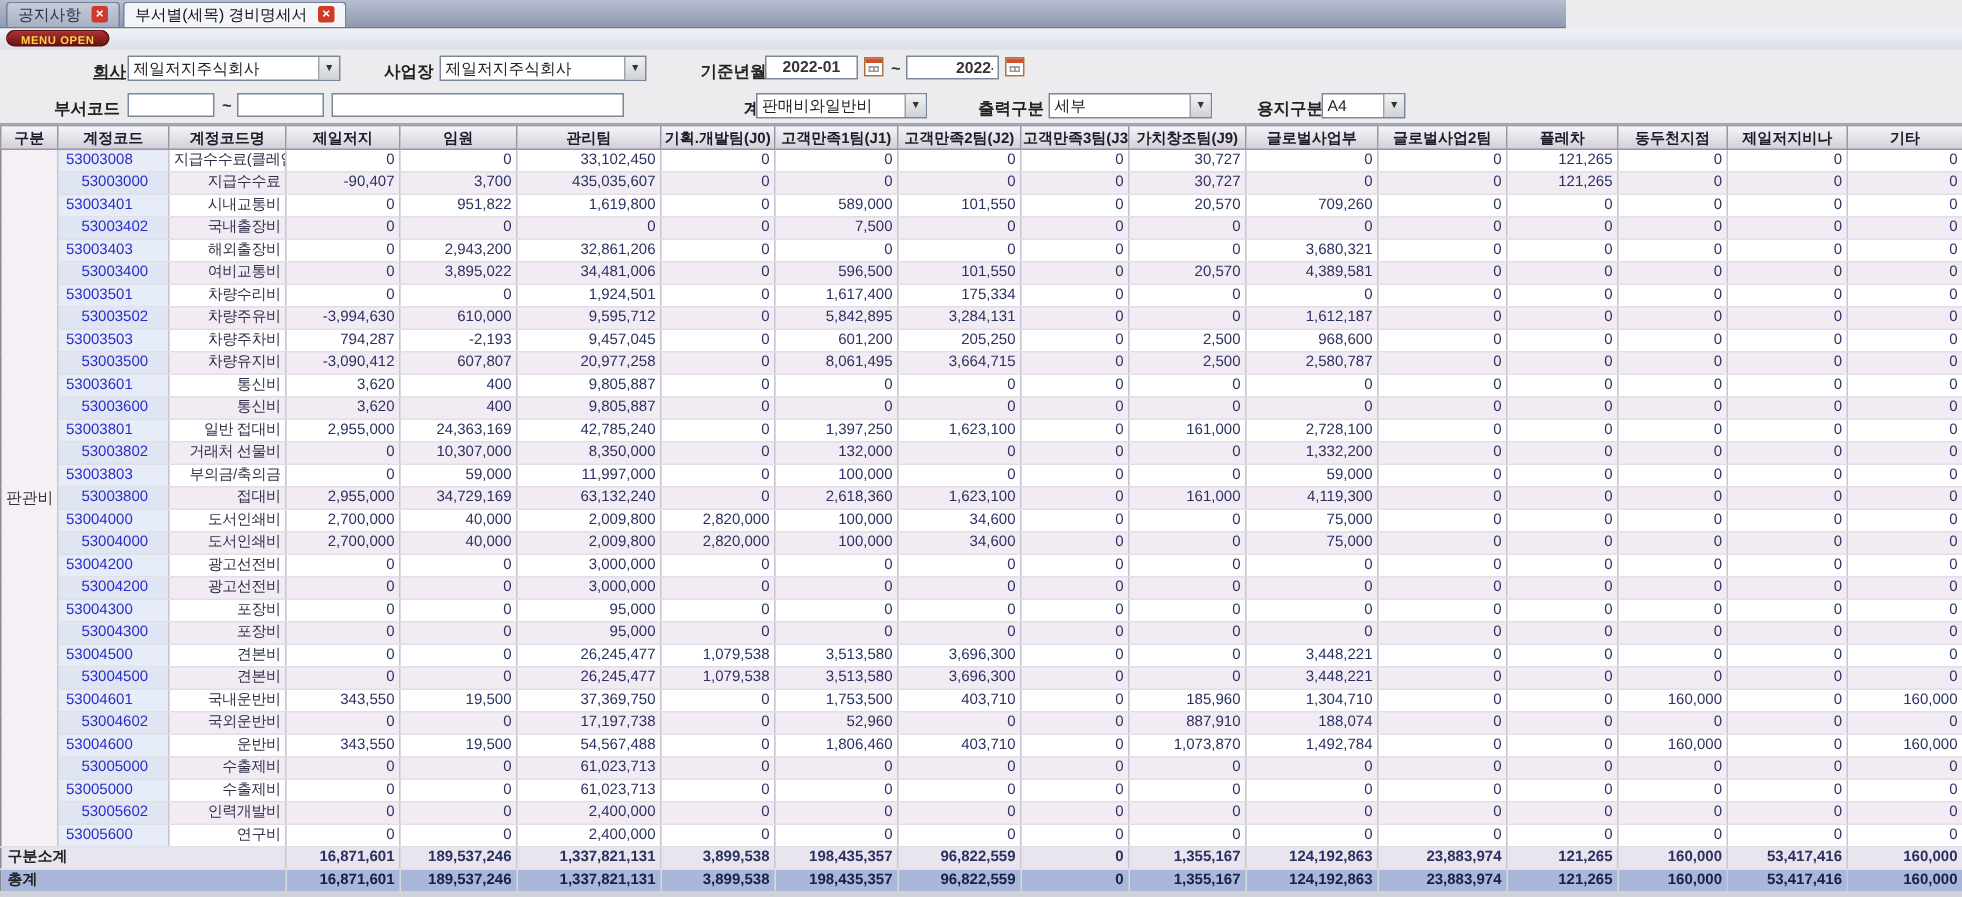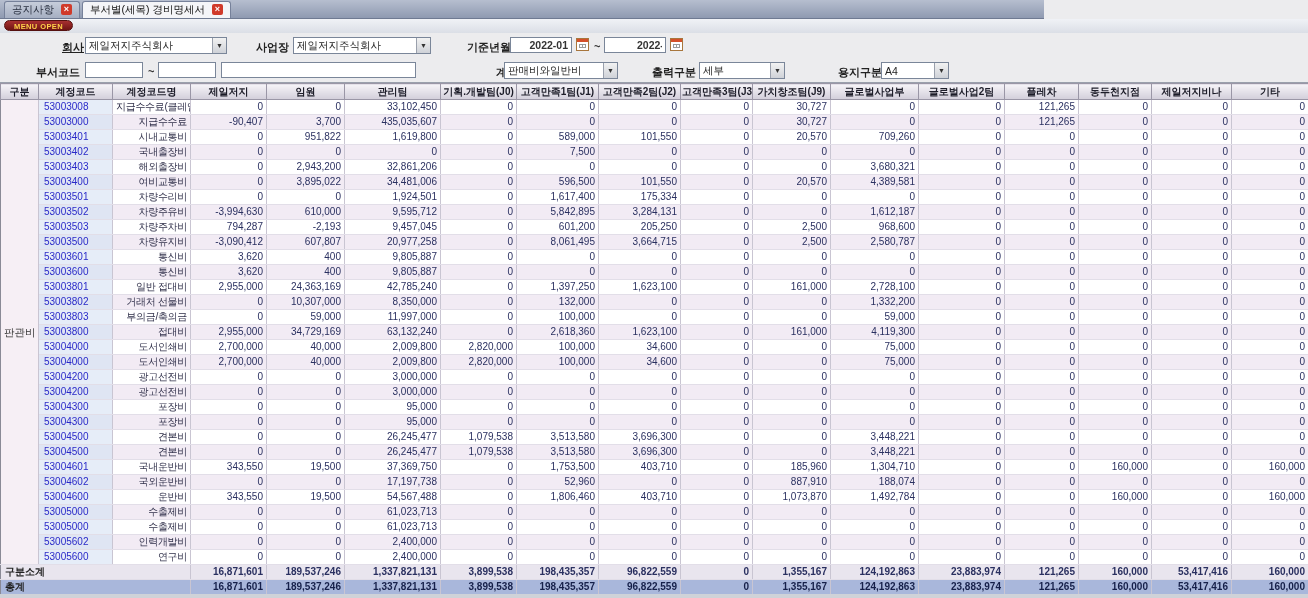--- a/index.html
+++ b/index.html
@@ -25,21 +25,21 @@
   .menu-open { position:absolute; left:4px; top:1px; height:11px; line-height:11px;
                padding:0 9px; background:linear-gradient(#a83030,#6e1414); border:1px solid #55100f;
                border-radius:6px; color:#ffd24a; font-size:7.5px; font-weight:bold; letter-spacing:.4px; }
 
   
   .filters { position:absolute; top:33px; left:0; width:1308px; height:50px;
              background:#ececee; border-bottom:1px solid #9aa0ac; }
   .flabel { position:absolute; font-size:11px; font-weight:bold; color:#222; white-space:nowrap; }
   .txt { position:absolute; height:16px; border:1px solid #7a8699; background:#fff;
          font-size:10.5px; font-weight:bold; color:#333; padding:0 3px;
-         font-family:"Liberation Sans",sans-serif; text-align:right; }
+         font-family:"Liberation Sans",sans-serif; text-align:center; }
   .txt.left { text-align:left; }
   .dd { position:absolute; height:17px; background:#fff; border:1px solid #7a8699;
         display:flex; align-items:center; }
   .dd-text { flex:1; font-size:10.5px; color:#222; padding:0 3px; overflow:hidden; white-space:nowrap; }
   .dd-arrow { width:14px; height:15px; background:linear-gradient(#f2f2f2,#cfd2d8);
               border-left:1px solid #9aa0ac; font-size:7px; color:#333;
               display:flex; align-items:center; justify-content:center; }
   .tilde { position:absolute; font-size:11px; font-weight:bold; color:#333; }
   .cal { position:absolute; width:13px; height:13px; background:#fff; border:1px solid #a8763d; }
   .cal::before { content:""; position:absolute; top:0; left:0; right:0; height:3px; background:#d4502a; }
@@ -53,21 +53,21 @@
           border-collapse:collapse; table-layout:fixed; font-size:10px;
           border:1px solid #8a8a96; }
   .grid th { height:16px; background:linear-gradient(#f6f4f8,#d2ceda);
              border:1px solid #9a96a6; font-weight:bold; color:#1c1c28;
              padding:0 1px; overflow:hidden; white-space:nowrap; font-size:10px; }
   .grid td { height:14px; line-height:14px; border-right:1px solid #c9c5d2;
              border-bottom:1px solid #e2dee8; padding:0 3px; overflow:hidden;
              white-space:nowrap; background:#fff; }
   tr.alt td { background:#f2ebf4; }
   td.code { color:#2a2ac8; background:#e6edf8 !important; padding-left:5px; }
-  tr.alt td.code { background:#dfe5f3 !important; }
+  tr.alt td.code { background:#dfe5f3 !important;text-align:center; }
   td.name { text-align:right; color:#30304a; letter-spacing:-0.3px; }
   td.num  { text-align:right; color:#2a3060; }
   td.group-cell { background:#f6eff5 !important; text-align:center; vertical-align:middle;
                   color:#333; font-size:10.5px; }
   tr.subtotal-row td { background:#e9e5ee !important; font-weight:bold; color:#2a3060; }
   tr.total-row td { background:#a9b7db !important; font-weight:bold; color:#16204a;
                     border-bottom:1px solid #a21caf; }
   td.sum-label { text-align:left; padding-left:4px; color:#222 !important; }
 
   .hscroll { position:absolute; left:0; top:594px; width:1308px; height:4px; background:#cfd2d8; }
@@ -117,27 +117,27 @@
   <input class="txt left" style="left: 158px; top: 29px; width: 58px;" value="">
   <input class="txt left" style="left: 221px; top: 29px; width: 195px;" value="">
 
   <span class="flabel" style="left:455px;top:32px;margin-left:41px;">계정구분</span>
   <div class="dd" style="left:504px;top:29px;width:114px;">
     <span class="dd-text">판매비와일반비</span>
     <span class="dd-arrow">▼</span>
   </div>
 
   <span class="flabel" style="left:652px;top:32px;">출력구분</span>
-  <div class="dd" style="left:699px;top:29px;width:86px;">
+  <div class="dd" style="left:699px;top:29px;width:109px;">
     <span class="dd-text">세부</span>
     <span class="dd-arrow">▼</span>
   </div>
 
   <span class="flabel" style="left:838px;top:32px;">용지구분</span>
-  <div class="dd" style="left:881px;top:29px;width:68px;">
+  <div class="dd" style="left:881px;top:29px;width:56px;">
     <span class="dd-text">A4</span>
     <span class="dd-arrow">▼</span>
   </div>
 </div>
 
 <table class="grid">
   <colgroup>
     <col style="width:38px">
       <col style="width:74px">
       <col style="width:78px">

